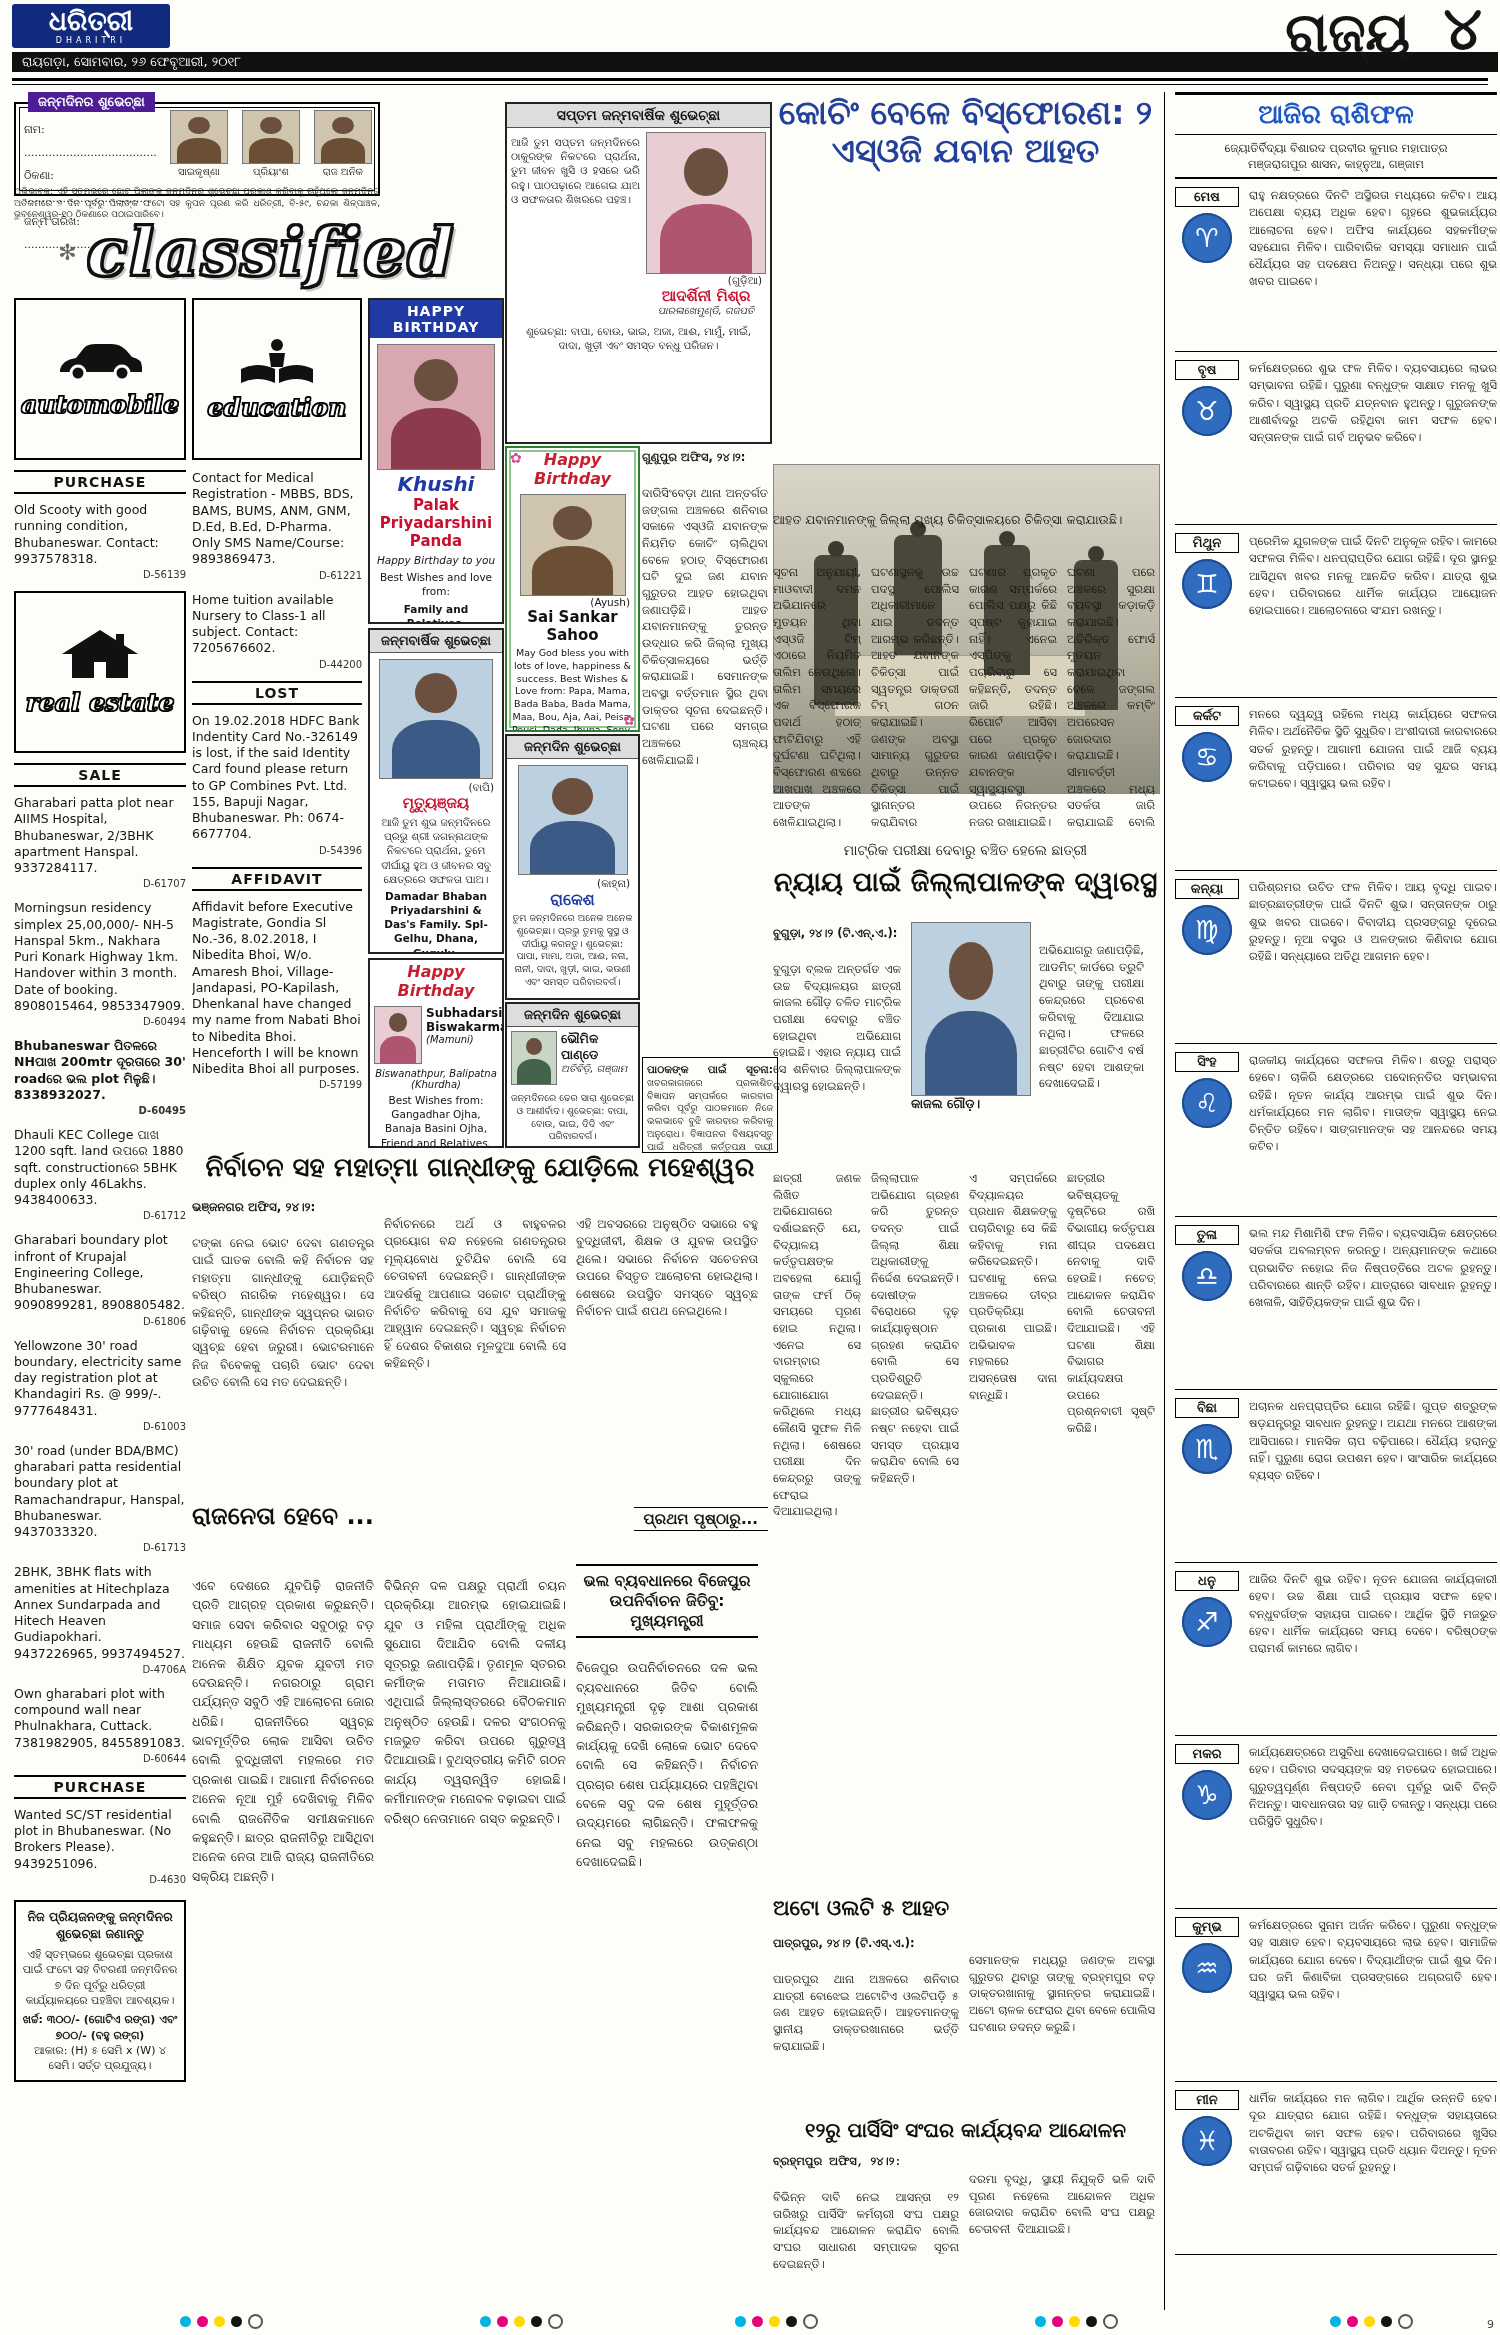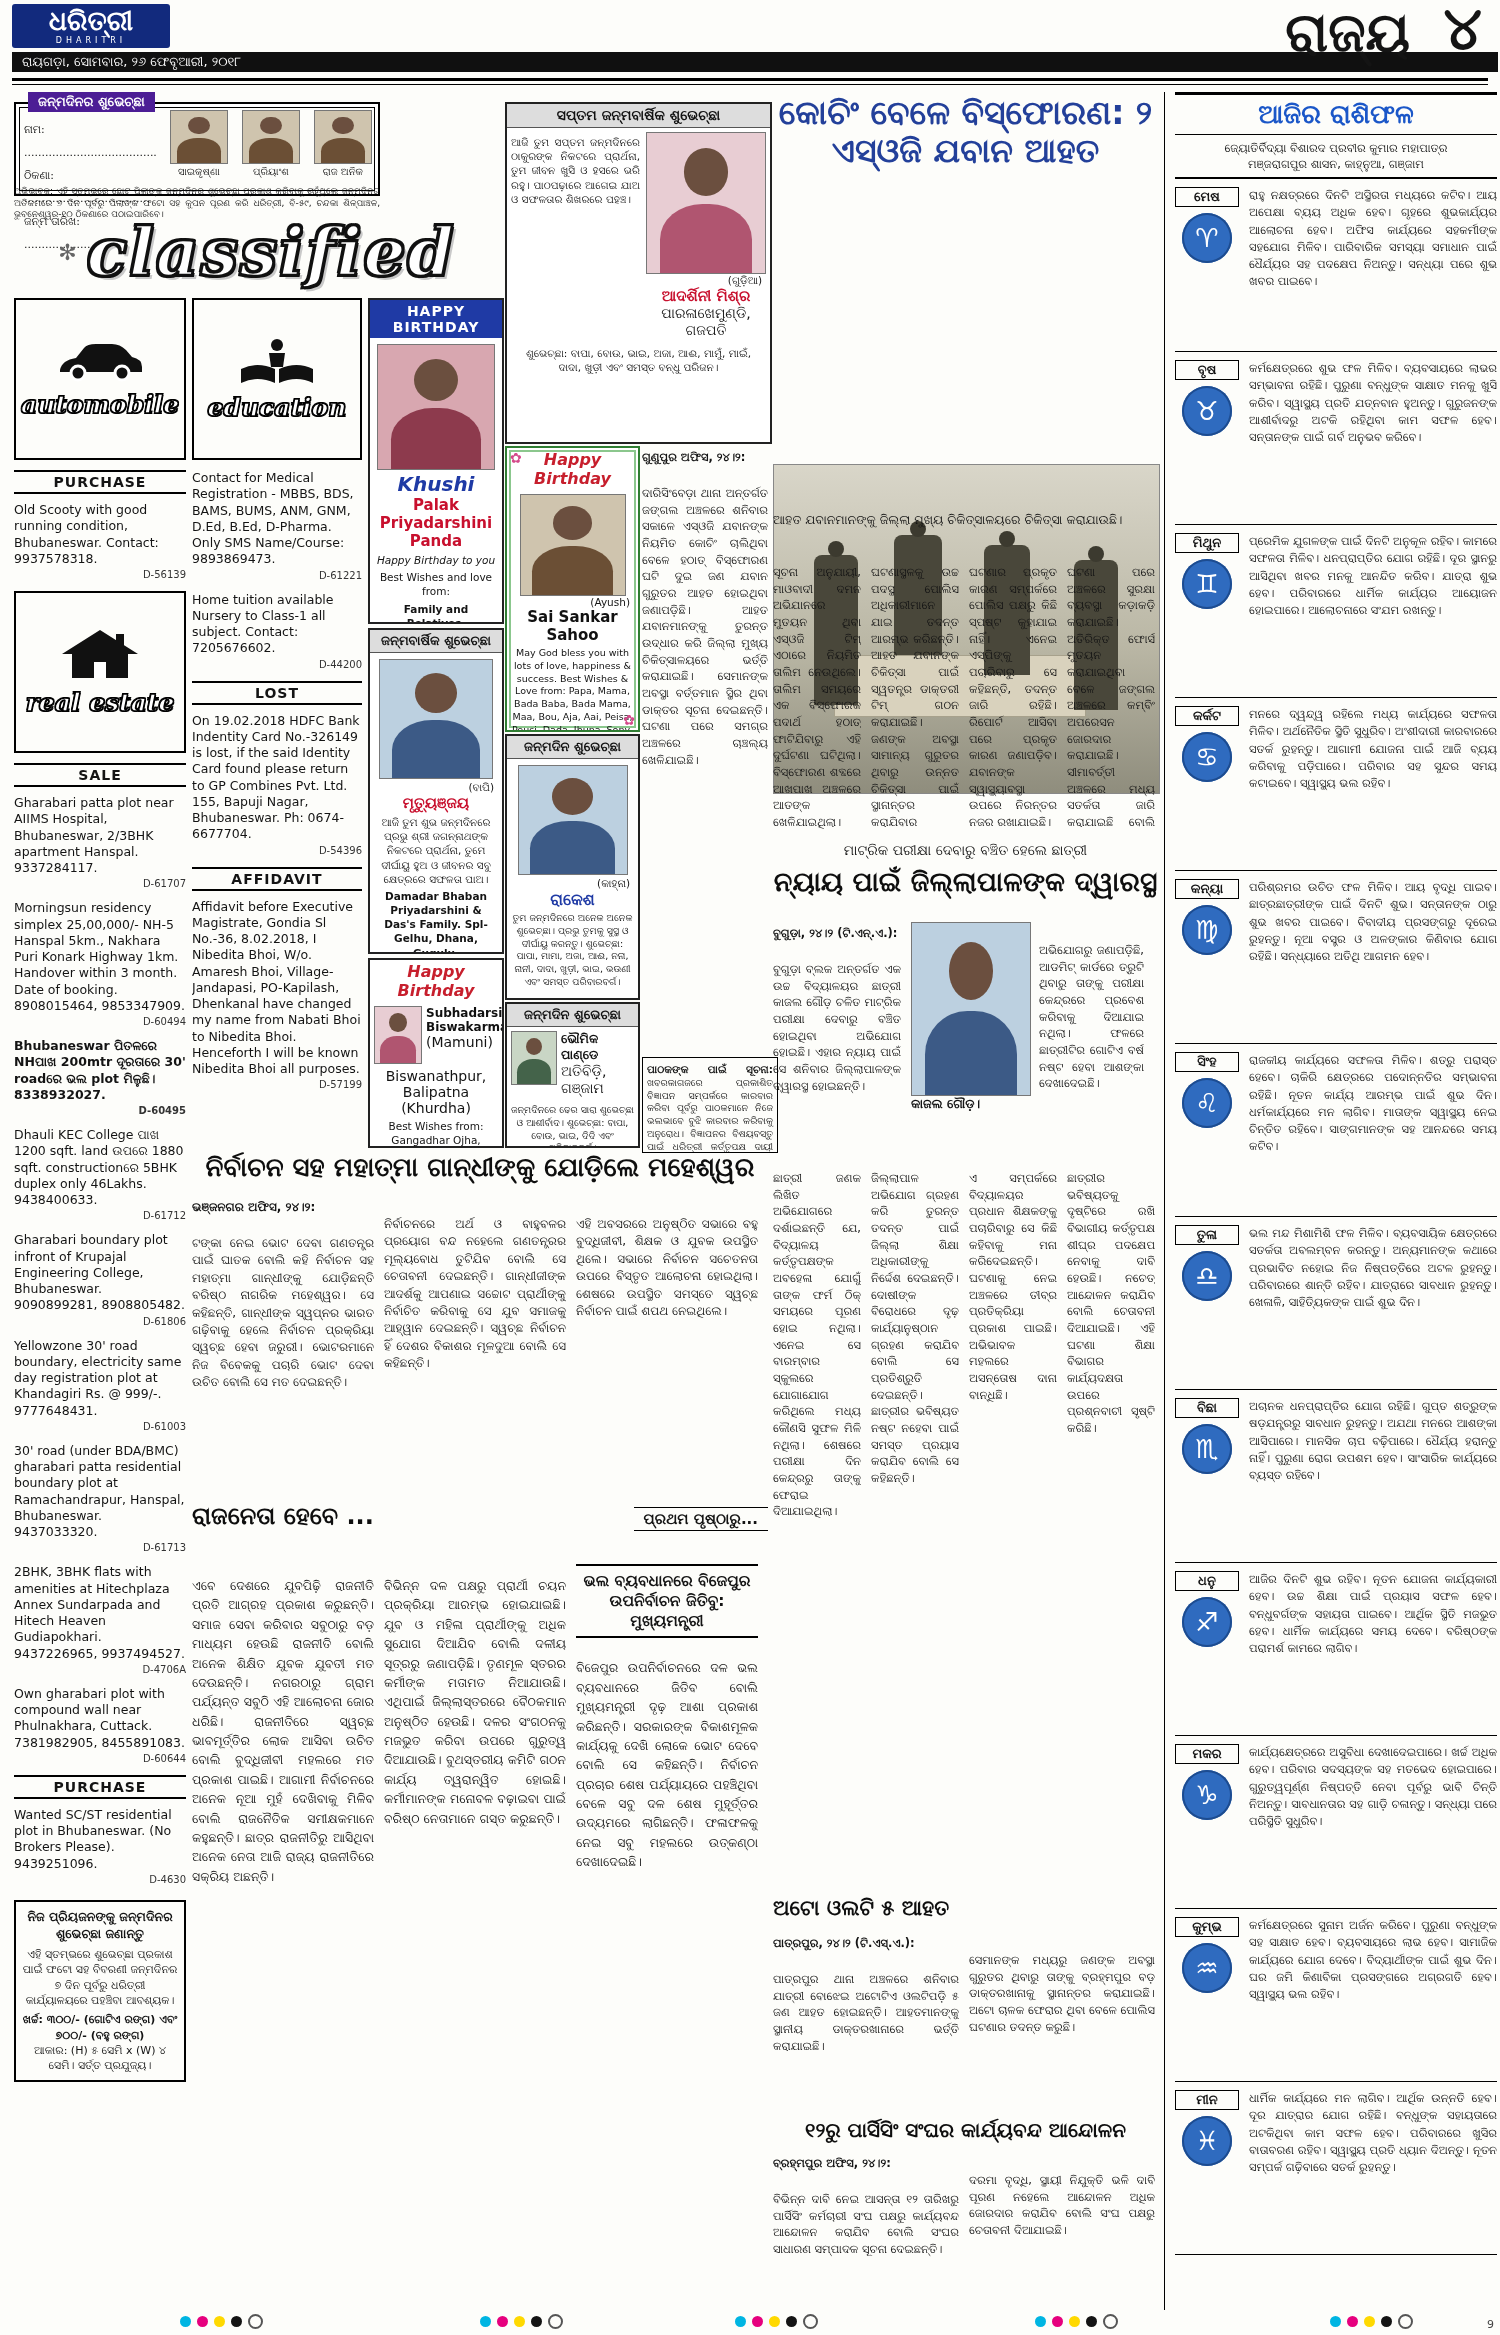--- a/index.html
+++ b/index.html
@@ -46,21 +46,21 @@
   .bbox{border:2px solid #222;background:#fff;overflow:hidden;}
   .bbox-inner{padding:4px;}
   .bbox-header-blue{background:#1f3aa5;color:#fff;text-align:center;font-weight:bold;font-size:14px;
     letter-spacing:1px;padding:3px 0;}
   .bbox-header-gray{background:#ddd;color:#111;text-align:center;font-weight:bold;font-size:13px;
     padding:3px 0;border-bottom:1px solid #555;}
   .bbox-header-red{color:#c71f2d;text-align:center;font-weight:bold;font-style:italic;font-size:16px;padding:2px 0;}
   .bname-blue{color:#1f3aa5;font-weight:bold;font-size:20px;text-align:center;font-style:italic;}
   .bname-red{color:#c8102e;font-weight:bold;font-size:15px;text-align:center;}
   .bname-dark{color:#111;font-weight:bold;font-size:15px;text-align:center;}
-  .bsub{font-size:14px;text-align:center;}
+  .bsub{font-size:10px;text-align:center;font-style:italic;}
   .bmsg{font-size:10.5px;line-height:1.35;text-align:center;margin-top:3px;}
   .bnick{font-size:10.5px;text-align:right;padding-right:4px;}
   .green-frame{border:2px solid #2f7d32;box-shadow:inset 0 0 0 2px #fff,inset 0 0 0 4px #8bc78d;position:relative;}
   .flower{position:absolute;font-size:14px;color:#d4498a;}
 
   
   .portrait{position:relative;overflow:hidden;border:1px solid #777;}
   .portrait::before{content:"";position:absolute;width:38%;height:34%;left:31%;top:11%;border-radius:50%;background:#6b4f3f;}
   .portrait::after{content:"";position:absolute;width:78%;height:55%;left:11%;top:51%;border-radius:46% 46% 0 0;background:#8d3a4d;}
   .p-a{background:#d8a7b0;} .p-a::after{background:#8d3a4d;}
@@ -423,21 +423,21 @@
   <div class="abs headline-black" style="left:773px;top:1896px;width:230px;font-size:21px;text-align:left;">ଅଟୋ ଓଲଟି ୫ ଆହତ</div>
   <div class="abs flexrow" style="left:773px;top:1932px;width:385px;height:180px;">
     <div style="width:186px;overflow:hidden;">
       <span class="dateline" style="font-size:11.5px;">ପାତ୍ରପୁର, ୨୪।୨ (ଟି.ଏସ୍.ଏ.):</span>
       <div class="textcol">ପାତ୍ରପୁର ଥାନା ଅଞ୍ଚଳରେ ଶନିବାର ଯାତ୍ରୀ ବୋଝେଇ ଅଟୋଟିଏ ଓଲଟିପଡ଼ି ୫ ଜଣ ଆହତ ହୋଇଛନ୍ତି। ଆହତମାନଙ୍କୁ ସ୍ଥାନୀୟ ଡାକ୍ତରଖାନାରେ ଭର୍ତ୍ତି କରାଯାଇଛି।</div>
     </div>
     <div class="textcol" style="width:186px;">ସେମାନଙ୍କ ମଧ୍ୟରୁ ଜଣଙ୍କ ଅବସ୍ଥା ଗୁରୁତର ଥିବାରୁ ତାଙ୍କୁ ବ୍ରହ୍ମପୁର ବଡ଼ ଡାକ୍ତରଖାନାକୁ ସ୍ଥାନାନ୍ତର କରାଯାଇଛି। ଅଟୋ ଚାଳକ ଫେରାର ଥିବା ବେଳେ ପୋଲିସ ଘଟଣାର ତଦନ୍ତ କରୁଛି।</div>
   </div>
 
   <div class="abs headline-black" style="left:773px;top:2118px;width:385px;font-size:20px;">୧୨ରୁ ପାର୍ସିସିଂ ସଂଘର କାର୍ଯ୍ୟବନ୍ଦ ଆନ୍ଦୋଳନ</div>
-  <div class="abs flexrow" style="left:773px;top:2152px;width:385px;height:168px;">
+  <div class="abs flexrow" style="left:773px;top:2152px;width:385px;height:168px;font-family:Liberation Mono, monospace;">
     <div style="width:186px;overflow:hidden;">
       <span class="dateline" style="font-size:11.5px;">ବ୍ରହ୍ମପୁର ଅଫିସ, ୨୪।୨:</span>
       <div class="textcol">ବିଭିନ୍ନ ଦାବି ନେଇ ଆସନ୍ତା ୧୨ ତାରିଖରୁ ପାର୍ସିସିଂ କର୍ମଚାରୀ ସଂଘ ପକ୍ଷରୁ କାର୍ଯ୍ୟବନ୍ଦ ଆନ୍ଦୋଳନ କରାଯିବ ବୋଲି ସଂଘର ସାଧାରଣ ସମ୍ପାଦକ ସୂଚନା ଦେଇଛନ୍ତି।</div>
     </div>
     <div class="textcol" style="width:186px;">ଦରମା ବୃଦ୍ଧି, ସ୍ଥାୟୀ ନିଯୁକ୍ତି ଭଳି ଦାବି ପୂରଣ ନହେଲେ ଆନ୍ଦୋଳନ ଅଧିକ ଜୋରଦାର କରାଯିବ ବୋଲି ସଂଘ ପକ୍ଷରୁ ଚେତାବନୀ ଦିଆଯାଇଛି।</div>
   </div>
 
   <div class="abs notice-box" style="left:642px;top:1057px;width:126px;height:86px;overflow:hidden;">
     <span class="notice-title">ପାଠକଙ୍କ ପାଇଁ ସୂଚନା:</span>
     <span>ଖବରକାଗଜରେ ପ୍ରକାଶିତ ବିଜ୍ଞାପନ ସମ୍ପର୍କରେ କାରବାର କରିବା ପୂର୍ବରୁ ପାଠକମାନେ ନିଜେ ଭଲଭାବେ ବୁଝି କାରବାର କରିବାକୁ ଅନୁରୋଧ। ବିଜ୍ଞାପନର ବିଷୟବସ୍ତୁ ପାଇଁ ଧରିତ୍ରୀ କର୍ତ୍ତୃପକ୍ଷ ଦାୟୀ ନୁହଁନ୍ତି।</span>

